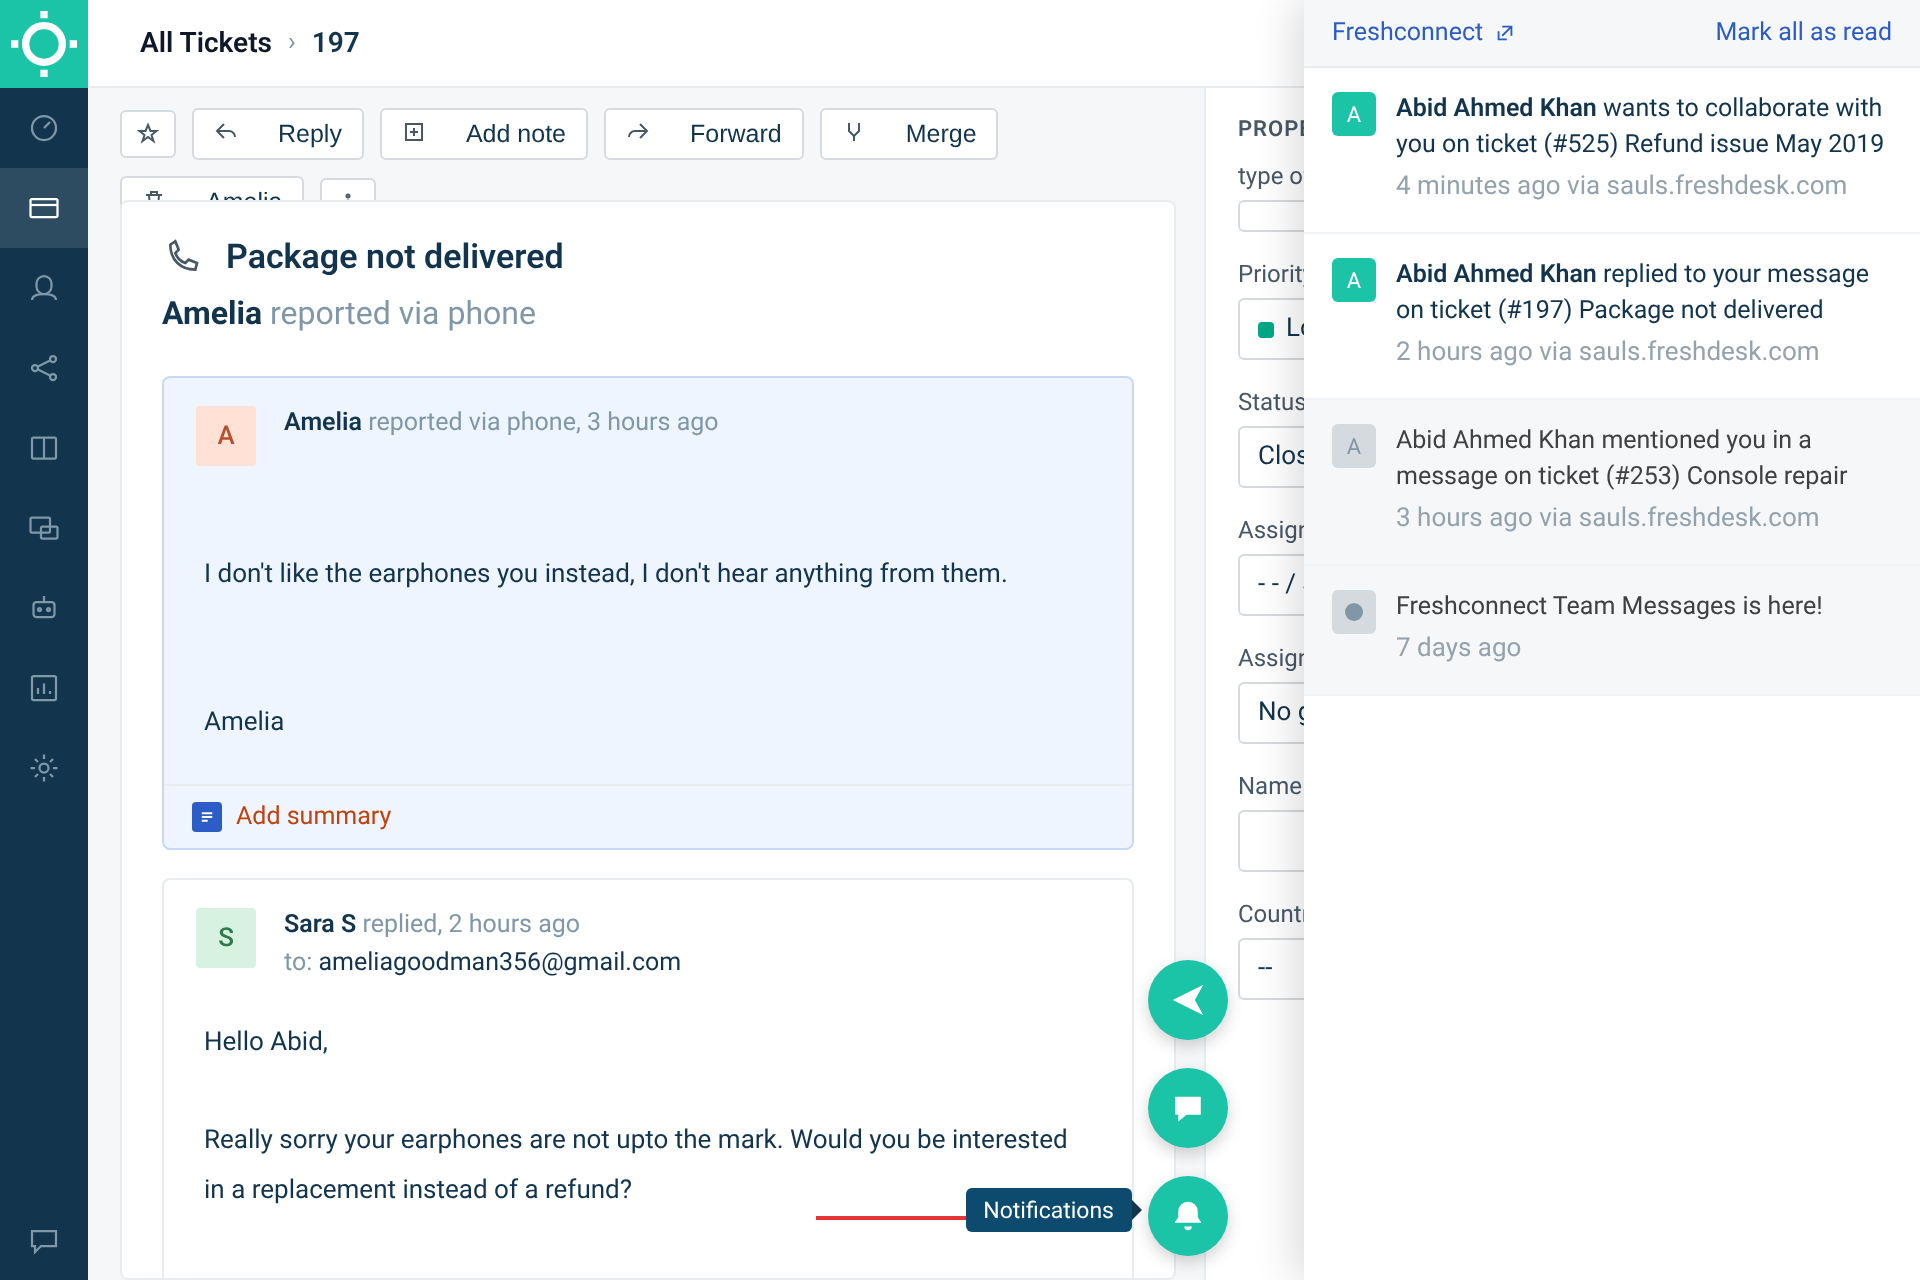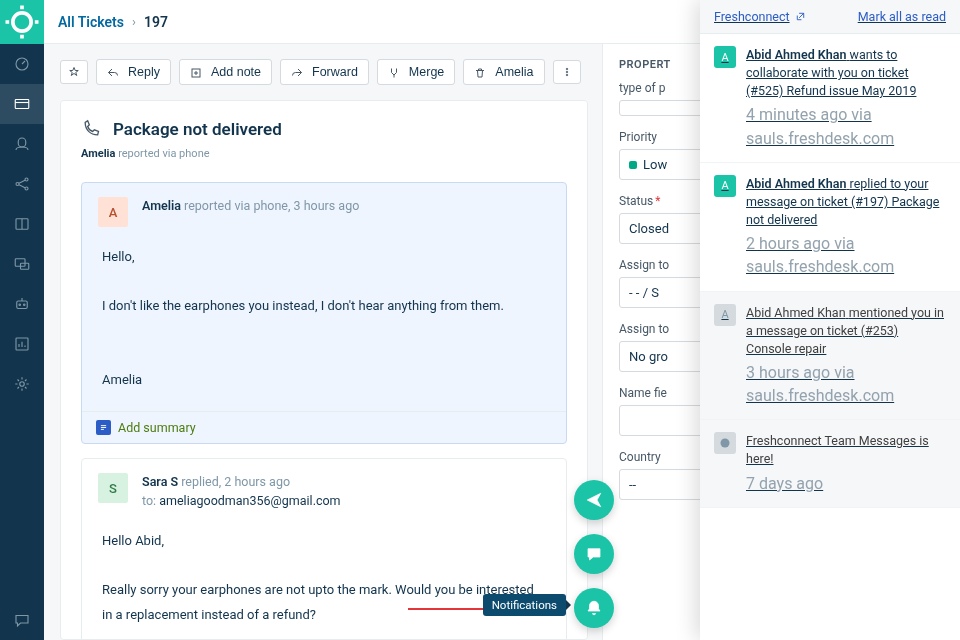--- a/index.html
+++ b/index.html
@@ -7,71 +7,71 @@
 
 .sidebar-left { position: absolute; left: 0; top: 0; width: 44px; height: 640px; background: #12344d; display: flex; flex-direction: column; }
 .brand-tile { width: 44px; height: 44px; background: #1bc3a7; display: flex; align-items: center; justify-content: center; }
 .nav-item { width: 44px; height: 40px; display: flex; align-items: center; justify-content: center; cursor: pointer; }
 .nav-item.active { background: #2e4c61; }
 .nav-item svg { width: 18px; height: 18px; stroke: #7f97a7; fill: none; stroke-width: 1.5; }
 .nav-item.active svg { stroke: #fff; }
 .nav-spacer { flex: 1; }
 
 .breadcrumb-bar { position: absolute; left: 44px; top: 0; right: 0; height: 44px; background: #fff; border-bottom: 1px solid #e7ecef; display: flex; align-items: center; padding: 0 14px; }
-.breadcrumb-link { color: #0369a1; font-weight: 600; font-size: 14px; cursor: pointer; }
+.breadcrumb-link { color: #0f172a; font-weight: 600; font-size: 14px; cursor: pointer; margin-left: 12px; }
 .breadcrumb-sep { margin: 0 8px; color: #7f97a7; }
 .breadcrumb-cur { font-weight: 600; font-size: 14px; }
 
 .toolbar { position: absolute; left: 60px; top: 54px; right: 372px; height: 36px; display: flex; align-items: center; gap: 8px; flex-wrap: wrap; }
-.toolbar-btn { background: #fff; border: 1px solid #d4dade; border-radius: 3px; padding: 5px 10px; font-size: 12.5px; display: flex; align-items: flex-end; gap: 9px; cursor: pointer; color: #12344d; }
+.toolbar-btn { background: #fff; border: 1px solid #d4dade; border-radius: 3px; padding: 5px 10px; font-size: 12.5px; display: flex; align-items: flex-start; gap: 20px; cursor: pointer; color: #12344d; }
 .toolbar-btn.sq { padding: 5px 7px; }
 .toolbar-btn svg { width: 12px; height: 12px; stroke: #475867; fill: none; stroke-width: 2; }
 
 .content { position: absolute; left: 60px; top: 100px; right: 372px; bottom: 0; overflow: auto; background: #fff; border-radius: 4px; border: 1px solid #e7ecef; }
 .ticket-header { padding: 18px 20px 12px; }
 .ticket-title-row { display: flex; align-items: center; gap: 12px; }
 .ticket-title { font-size: 17px; font-weight: 600; }
-.ticket-sub { margin-top: 8px; font-size: 11px; color: #12344d; }
+.ticket-sub { margin-top: 8px; font-size: 16px; color: #12344d; }
 .ticket-sub .via { color: #7f97a7; }
 
 .msg-card { margin: 10px 20px 14px; border: 1px solid #e7ecef; border-radius: 4px; }
 .msg-card.hl { background: #eff5ff; border-color: #c8d9f3; }
 .msg-head { display: flex; padding: 14px 16px; gap: 14px; }
 .avatar-sq { width: 30px; height: 30px; border-radius: 2px; display: flex; align-items: center; justify-content: center; font-size: 13px; font-weight: 500; }
 .av-pink { background: #ffe1d6; color: #b5512e; }
 .av-green { background: #d7f2e0; color: #2f7a48; }
 .msg-meta { font-size: 12.5px; line-height: 1.5; }
 .msg-meta b { font-weight: 600; }
 .msg-meta .muted { color: #7f97a7; }
 .msg-body { padding: 4px 20px 18px; font-size: 13px; line-height: 1.9; }
 .msg-foot { border-top: 1px solid #e7ecef; padding: 8px 14px; }
-.add-summary { display: flex; align-items: center; gap: 7px; font-size: 12.5px; color: #4d7c0f; cursor: pointer; }
+.add-summary { display: flex; align-items: center; gap: 7px; font-size: 12.5px; color: #c2410c; cursor: pointer; }
 .add-summary .badge { width: 15px; height: 15px; background: #2c5cc5; border-radius: 2px; display: flex; align-items: center; justify-content: center; }
 .add-summary .badge svg { width: 9px; height: 9px; stroke: #fff; fill: none; stroke-width: 2.5; }
 
 .props { position: absolute; right: 0; top: 44px; width: 358px; bottom: 0; background: #fff; border-left: 1px solid #e7ecef; padding: 14px 16px; overflow: hidden; }
 .props-title { font-size: 11px; letter-spacing: 0.5px; color: #475867; text-transform: uppercase; font-weight: 600; margin-bottom: 10px; }
 .field { margin-bottom: 14px; }
 .field-label { font-size: 12px; color: #475867; margin-bottom: 5px; display: block; }
 .req::after { content: "*"; color: #e43538; margin-left: 2px; }
 .select { width: 100%; border: 1px solid #d4dade; border-radius: 3px; padding: 7px 9px; font-size: 13px; background: #fff; display: flex; align-items: center; gap: 6px; }
 .dot-green { width: 8px; height: 8px; border-radius: 2px; background: #00a886; display: inline-block; }
 
-.fc-panel { position: absolute; right: 0; top: 0; width: 260px; bottom: 0; background: #fff; box-shadow: -4px 0 20px rgba(0,0,0,.15); z-index: 50; overflow: auto; text-decoration: underline; }
+.fc-panel { position: absolute; right: 0; top: 0; width: 308px; bottom: 0; background: #fff; box-shadow: -4px 0 20px rgba(0,0,0,.15); z-index: 50; overflow: auto; }
 .fc-header { padding: 9px 14px; border-bottom: 1px solid #e7ecef; display: flex; align-items: center; justify-content: space-between; background:#f5f7f9; }
 .fc-link { color: #2c5cc5; font-size: 12.5px; cursor: pointer; display: flex; align-items: center; gap: 5px; }
 .notif { display: flex; padding: 12px 14px; gap: 10px; border-bottom: 1px solid #f1f4f6; cursor: pointer; }
 .notif.read { background: #f5f7f9; }
 .notif.read .n-title { color: #404040; }
 .notif-av { width: 22px; height: 22px; border-radius: 3px; background: #1bc3a7; color: #fff; display: flex; align-items: center; justify-content: center; font-size: 11px; flex-shrink: 0; }
 .notif-av.gray { background: #d4dade; color: #7f97a7; }
 .notif-body { font-size: 12.5px; line-height: 1.45; }
 .n-name { color: #12344d; font-weight: 600; }
 .n-title { color: #12344d; }
-.n-meta { color: #93a2ad; font-size: 16px; margin-top: 3px; }
+.n-meta { color: #93a2ad; font-size: 13px; margin-top: 3px; }
 
 .fab-col { position: absolute; right: 346px; bottom: 12px; display: flex; flex-direction: column; gap: 14px; align-items: center; z-index: 40; }
 .fab { width: 40px; height: 40px; border-radius: 20px; background: #1bc3a7; display: flex; align-items: center; justify-content: center; cursor: pointer; box-shadow: 0 3px 8px rgba(0,0,0,.18); }
 .fab svg { width: 18px; height: 18px; stroke: #fff; fill: #fff; }
 
 .tooltip { position: absolute; right: 394px; bottom: 24px; background: #0c4a6e; color: #fff; font-size: 11.5px; padding: 4px 9px; border-radius: 3px; z-index: 40; }
 .tooltip::after { content: ""; position: absolute; right: -5px; top: 50%; transform: translateY(-50%); border: 5px solid transparent; border-left-color: #12344d; border-right: none; }
 
 .arrow { position: absolute; left: 408px; bottom: 30px; width: 110px; height: 2px; background: #e43538; z-index: 39; }
 .arrow::after { content: ""; position: absolute; right: -1px; top: -4px; border: 5px solid transparent; border-left: 9px solid #e43538; }
@@ -214,21 +214,21 @@
     </div>
     <div class="ticket-sub"><b>Amelia</b>&nbsp;<span class="via">reported via phone</span></div>
   </div>
 
   <div class="msg-card hl">
     <div class="msg-head">
       <div class="avatar-sq av-pink">A</div>
       <div class="msg-meta"><b>Amelia</b>&nbsp;<span class="muted">reported via phone, 3 hours ago</span></div>
     </div>
     <div class="msg-body">
-      <p>Hello,</p><br>
+      <br>
       <p>I don't like the earphones you instead, I don't hear anything from them.</p><br>
       <br>
       <p>Amelia</p>
     </div>
     <div class="msg-foot">
       <div class="add-summary">
         <span class="badge">
             <svg viewBox="0 0 24 24">
               <path d="M5 7h14M5 12h14M5 17h8"></path>
             </svg>

